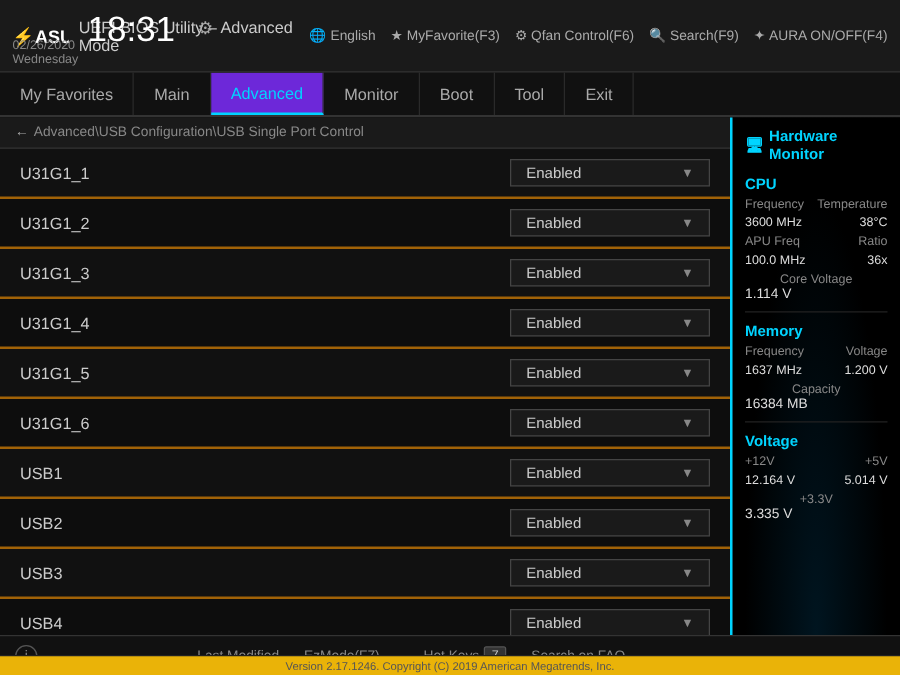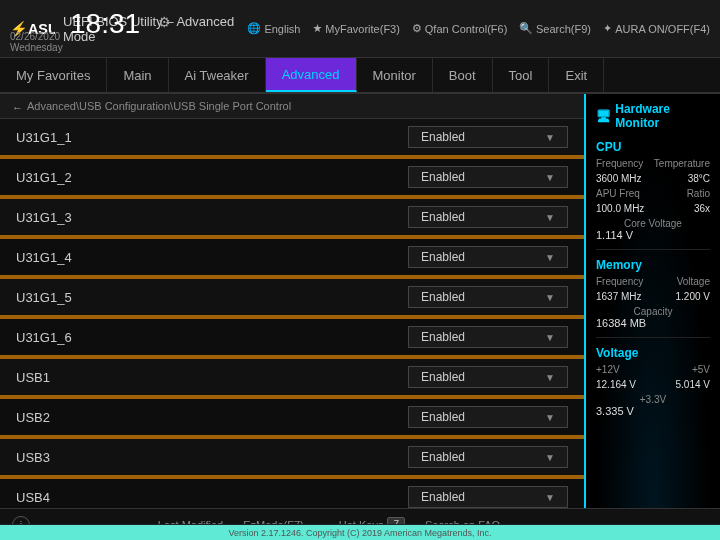--- a/index.html
+++ b/index.html
@@ -130,21 +130,21 @@
     .settings-list {
       flex: 1;
       overflow-y: auto;
       padding: 0;
     }
     .setting-row {
       display: flex;
       align-items: center;
       padding: 0 16px;
       height: 40px;
-      border-bottom: 4px solid #a16207;
+      border-bottom: 2px solid #a16207;
       justify-content: space-between;
     }
     .setting-row:nth-child(odd) {
       background: #111;
     }
     .setting-row:nth-child(even) {
       background: #0d0d0d;
     }
     .setting-label {
       color: #ccc;
@@ -267,21 +267,21 @@
       font-size: 10px;
       color: #ccc;
       border-radius: 2px;
     }
     .version-bar {
       position: absolute;
       bottom: 0;
       left: 0;
       right: 0;
       height: 16px;
-      background: #5eead4;
+      background: #eab308;
       display: flex;
       align-items: center;
       justify-content: center;
       font-size: 9px;
       color: #555;
       border-top: 1px solid #222;
     }
   </style>
 </head>
 <body>
@@ -323,23 +323,20 @@
   <div class="time-gear">⚙</div>
 </div>
 
 <div class="nav-bar">
   <div class="nav-item">
     <span>My Favorites</span>
   </div>
   <div class="nav-item">
     <span>Main</span>
   </div>
-  <div class="nav-item">
-    <span>Ai Tweaker</span>
-  </div>
   <div class="nav-item active">
     <span>Advanced</span>
   </div>
   <div class="nav-item">
     <span>Monitor</span>
   </div>
   <div class="nav-item">
     <span>Boot</span>
   </div>
   <div class="nav-item">

